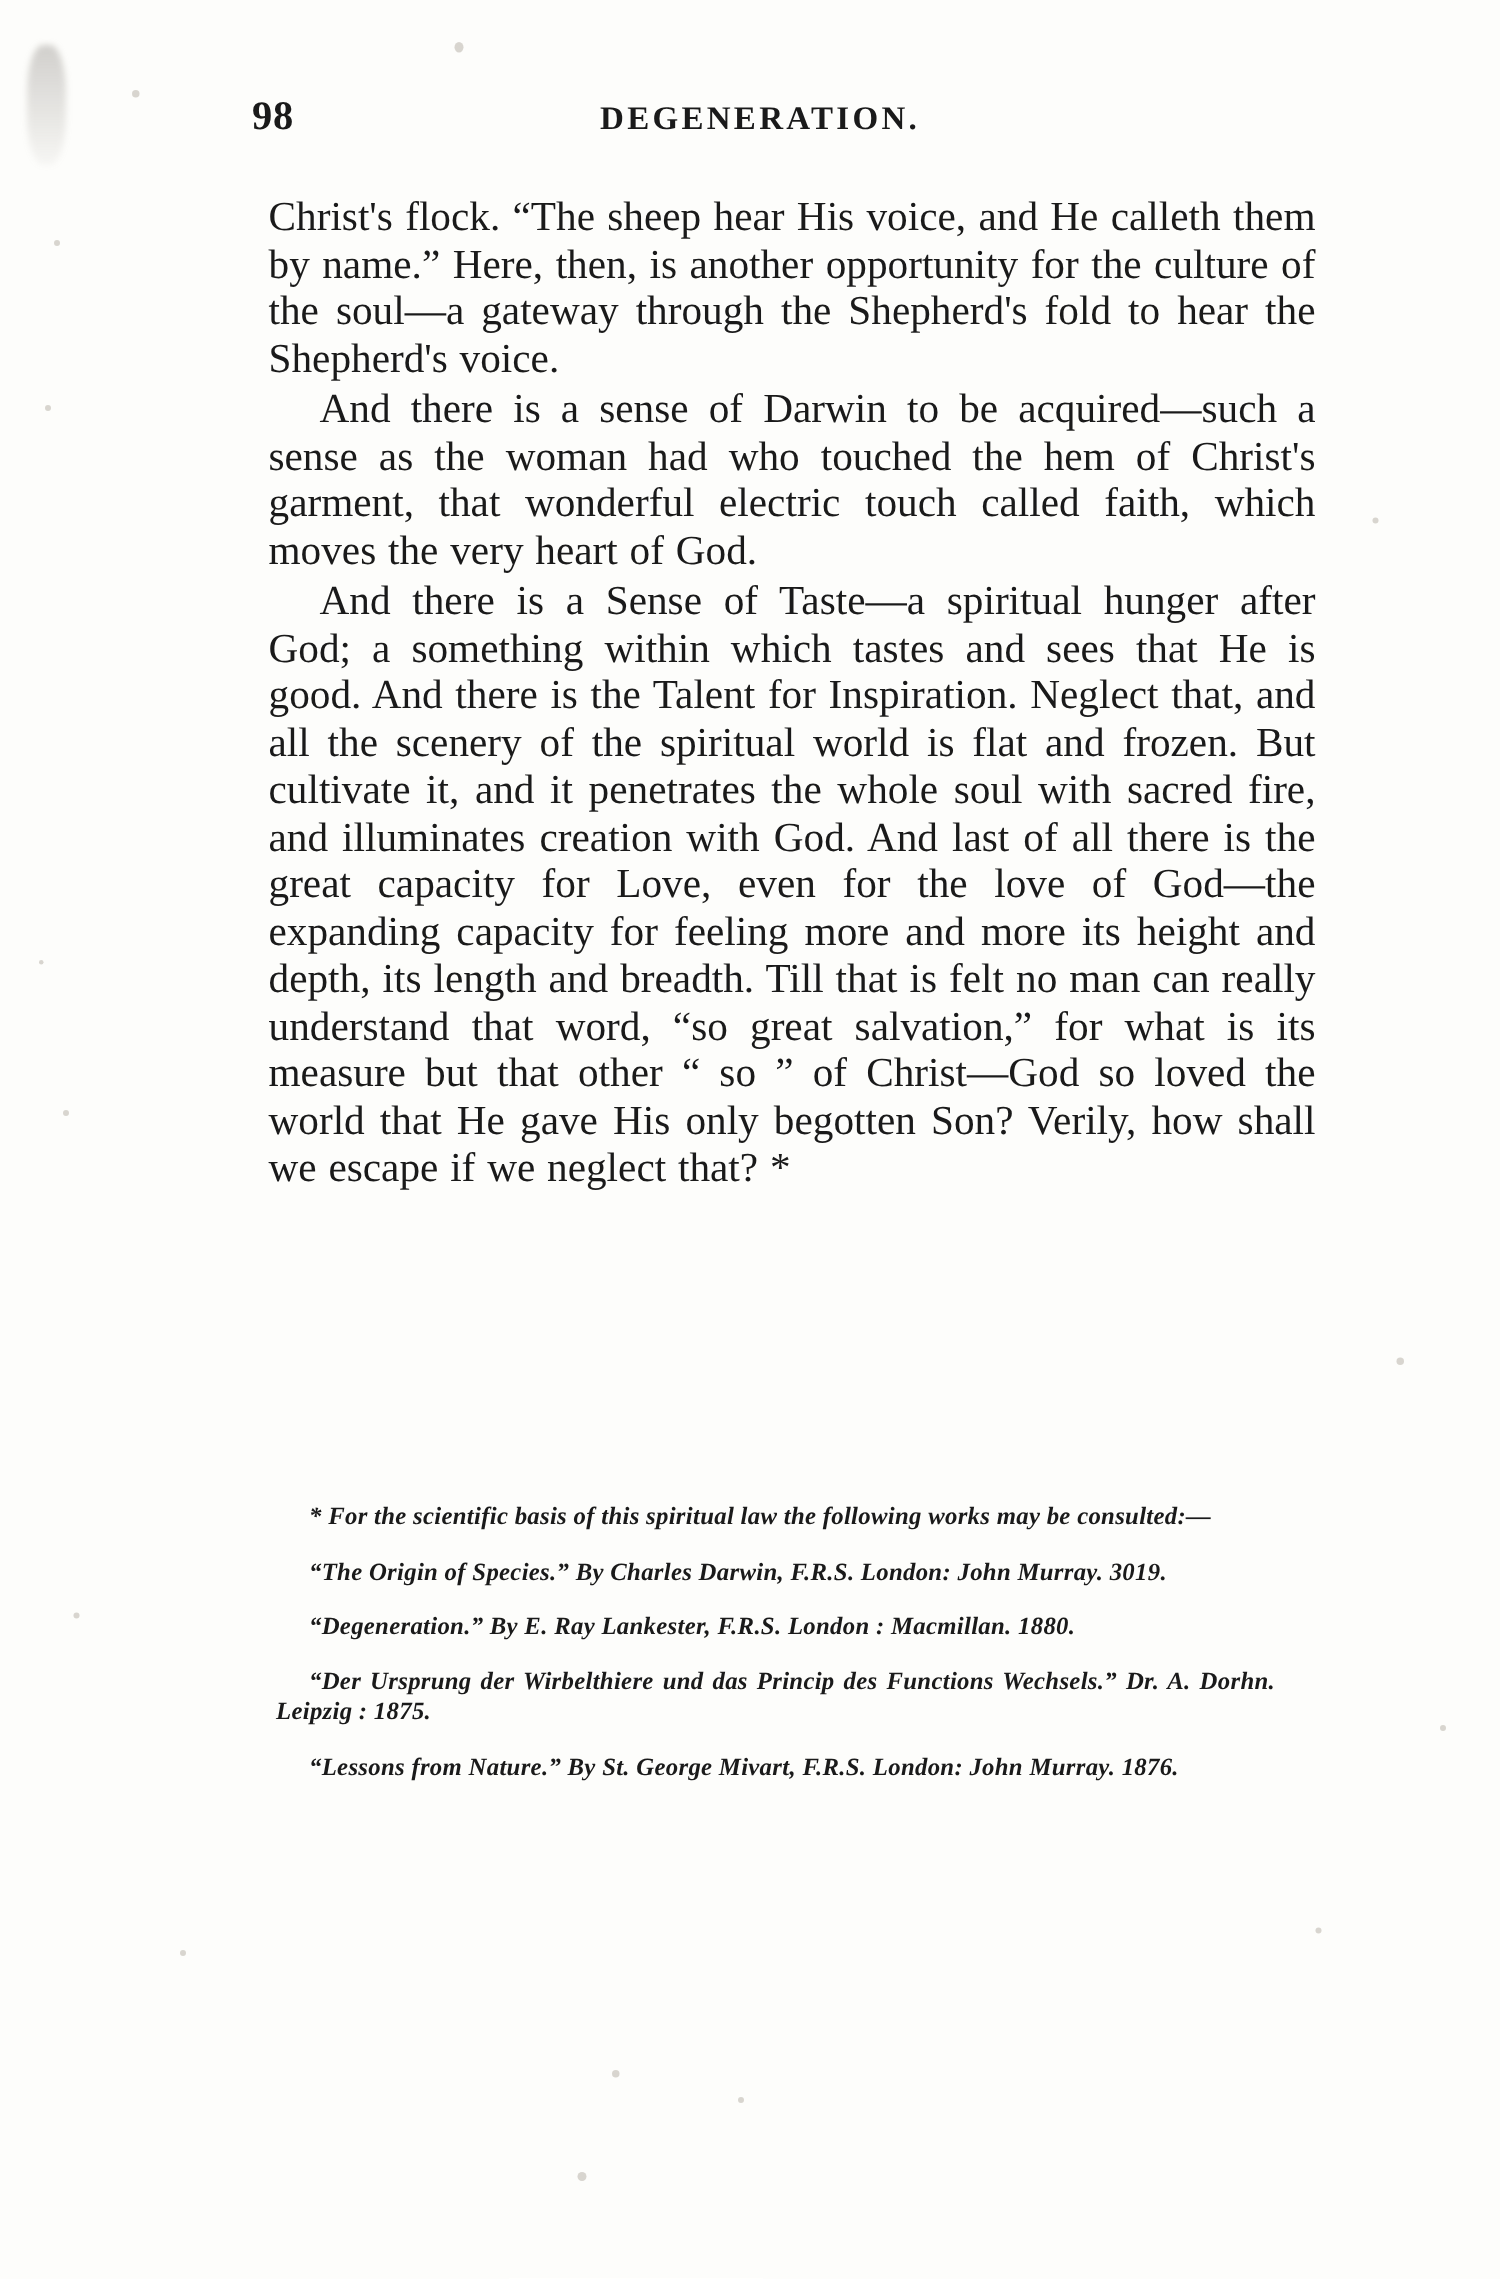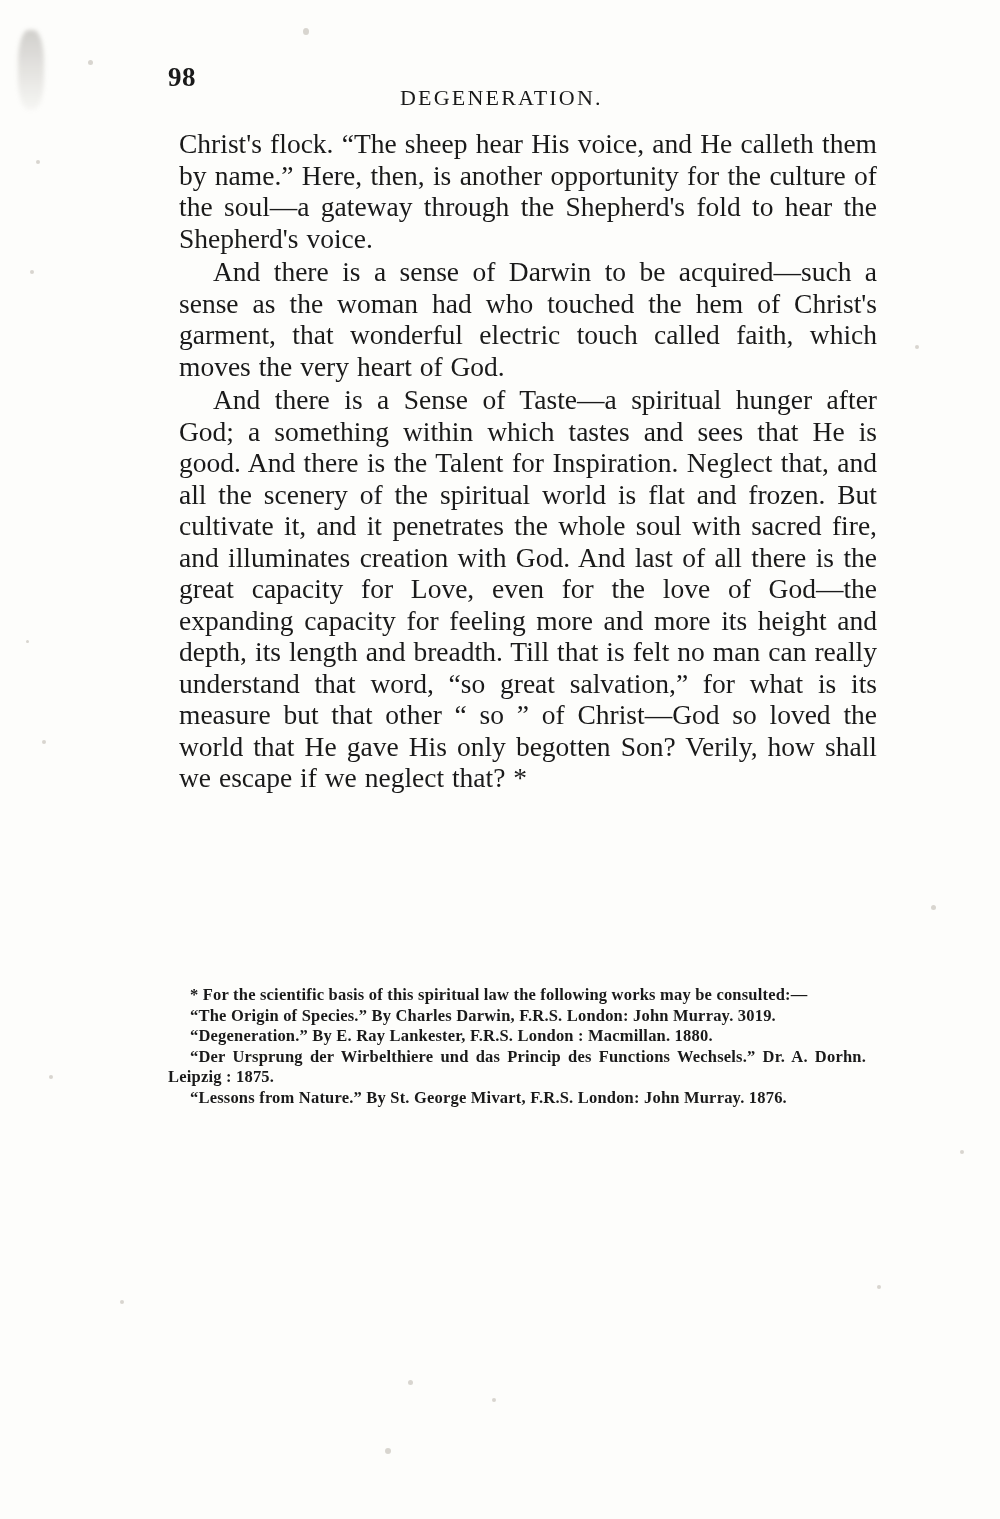--- a/index.html
+++ b/index.html
@@ -46,23 +46,22 @@
     top: 0;
     font-size: 27px;
     font-weight: bold;
     letter-spacing: .5px;
   }
   .running-title {
     position: absolute;
     left: 232px;
     top: 4px;
     font-size: 22px;
-    font-weight: normal;
+    font-weight: bold;
     letter-spacing: 2.2px;
-    margin-top: 19px;
   }
   .body-col {
     position: absolute;
     left: 168px;
     top: 128px;
     width: 698px;
     margin-left: 11px;
   }
   .para {
     margin: 0 0 2px 0;
@@ -79,23 +78,24 @@
     position: absolute;
     left: 168px;
     top: 985px;
     width: 698px;
     font-size: 16.5px;
     line-height: 20.5px;
     font-weight: bold;
     letter-spacing: .2px;
   }
   .fn {
-    margin: 0;
+    margin: 16px;
     text-indent: 22px;
     text-align: justify;
+    font-style: italic;
   }
   .fn.lead {
     text-indent: 22px;
   }
 </style>
 </head>
 <body>
 
 <div class="page">
 

